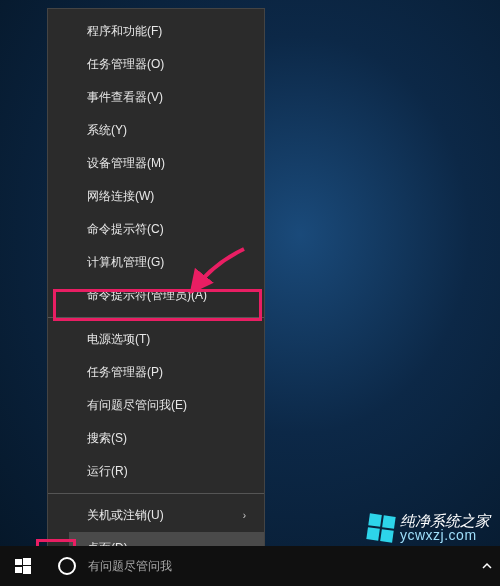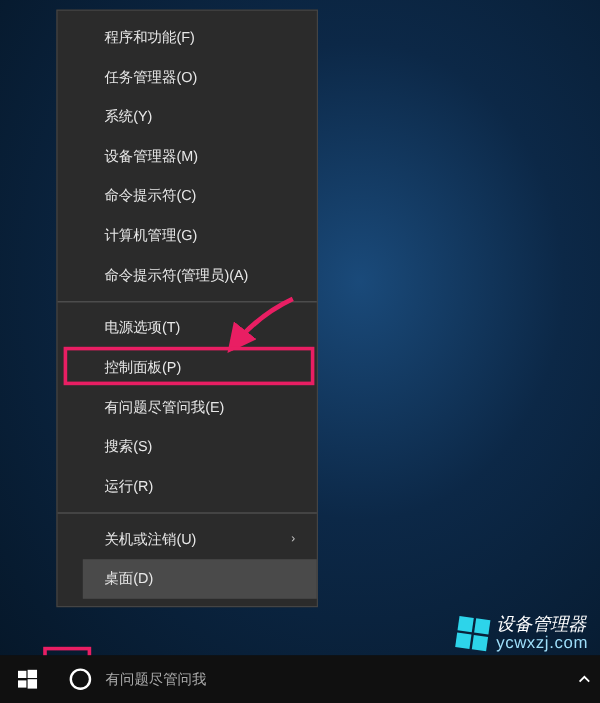--- a/index.html
+++ b/index.html
@@ -157,42 +157,48 @@
 
   <div class="context-menu" id="ctx">
       <div class="menu-group">
         <div class="menu-item">
           <span>程序和功能(F)</span>
         </div>
         <div class="menu-item">
           <span>任务管理器(O)</span>
         </div>
         <div class="menu-item">
+          <span>事件查看器(V)</span>
+        </div>
+        <div class="menu-item">
           <span>系统(Y)</span>
         </div>
         <div class="menu-item">
           <span>设备管理器(M)</span>
+        </div>
+        <div class="menu-item">
+          <span>网络连接(W)</span>
         </div>
         <div class="menu-item">
           <span>命令提示符(C)</span>
         </div>
         <div class="menu-item">
           <span>计算机管理(G)</span>
         </div>
         <div class="menu-item">
           <span>命令提示符(管理员)(A)</span>
         </div>
       </div>
       <div class="menu-divider"></div>
       <div class="menu-group">
         <div class="menu-item">
           <span>电源选项(T)</span>
         </div>
         <div class="menu-item">
-          <span>控制面板(P)</span>
+          <span>任务管理器(P)</span>
         </div>
         <div class="menu-item">
           <span>有问题尽管问我(E)</span>
         </div>
         <div class="menu-item">
           <span>搜索(S)</span>
         </div>
         <div class="menu-item">
           <span>运行(R)</span>
         </div>
@@ -222,21 +228,21 @@
   <div class="highlight-box highlight-start"></div>
 
   <div class="watermark-area">
     <div class="wm-logo">
         <span></span>
         <span></span>
         <span></span>
         <span></span>
       </div>
     <div class="wm-text">
-      <span>设备管理器</span>
+      <span>纯净系统之家</span>
       <span class="wm-sub">ycwxzj.com</span>
     </div>
   </div>
 
   <div class="taskbar">
     <div class="start-btn">
       <svg width="16" height="16" viewBox="0 0 16 16">
         <rect x="0" y="1" width="7" height="6" fill="#fff"></rect>
         <rect x="8" y="0" width="8" height="7" fill="#fff"></rect>
         <rect x="0" y="9" width="7" height="6" fill="#fff"></rect>

